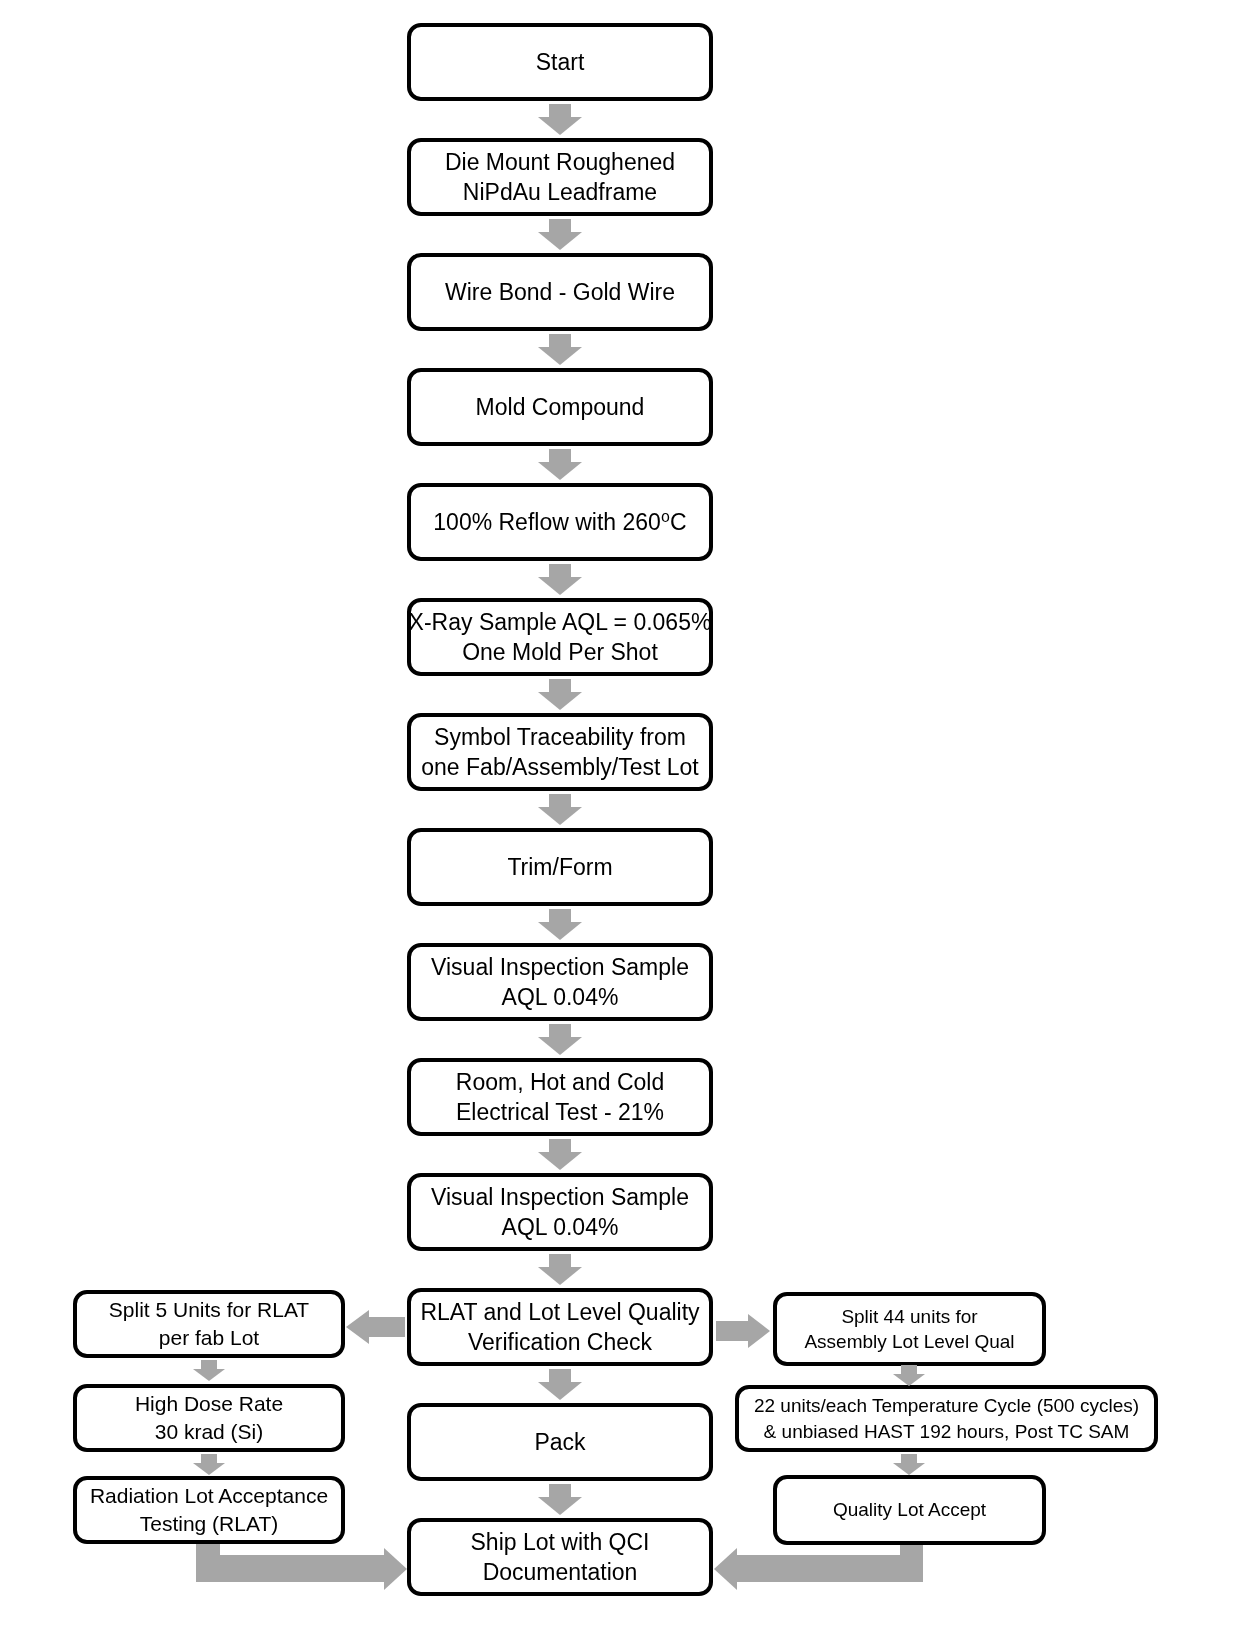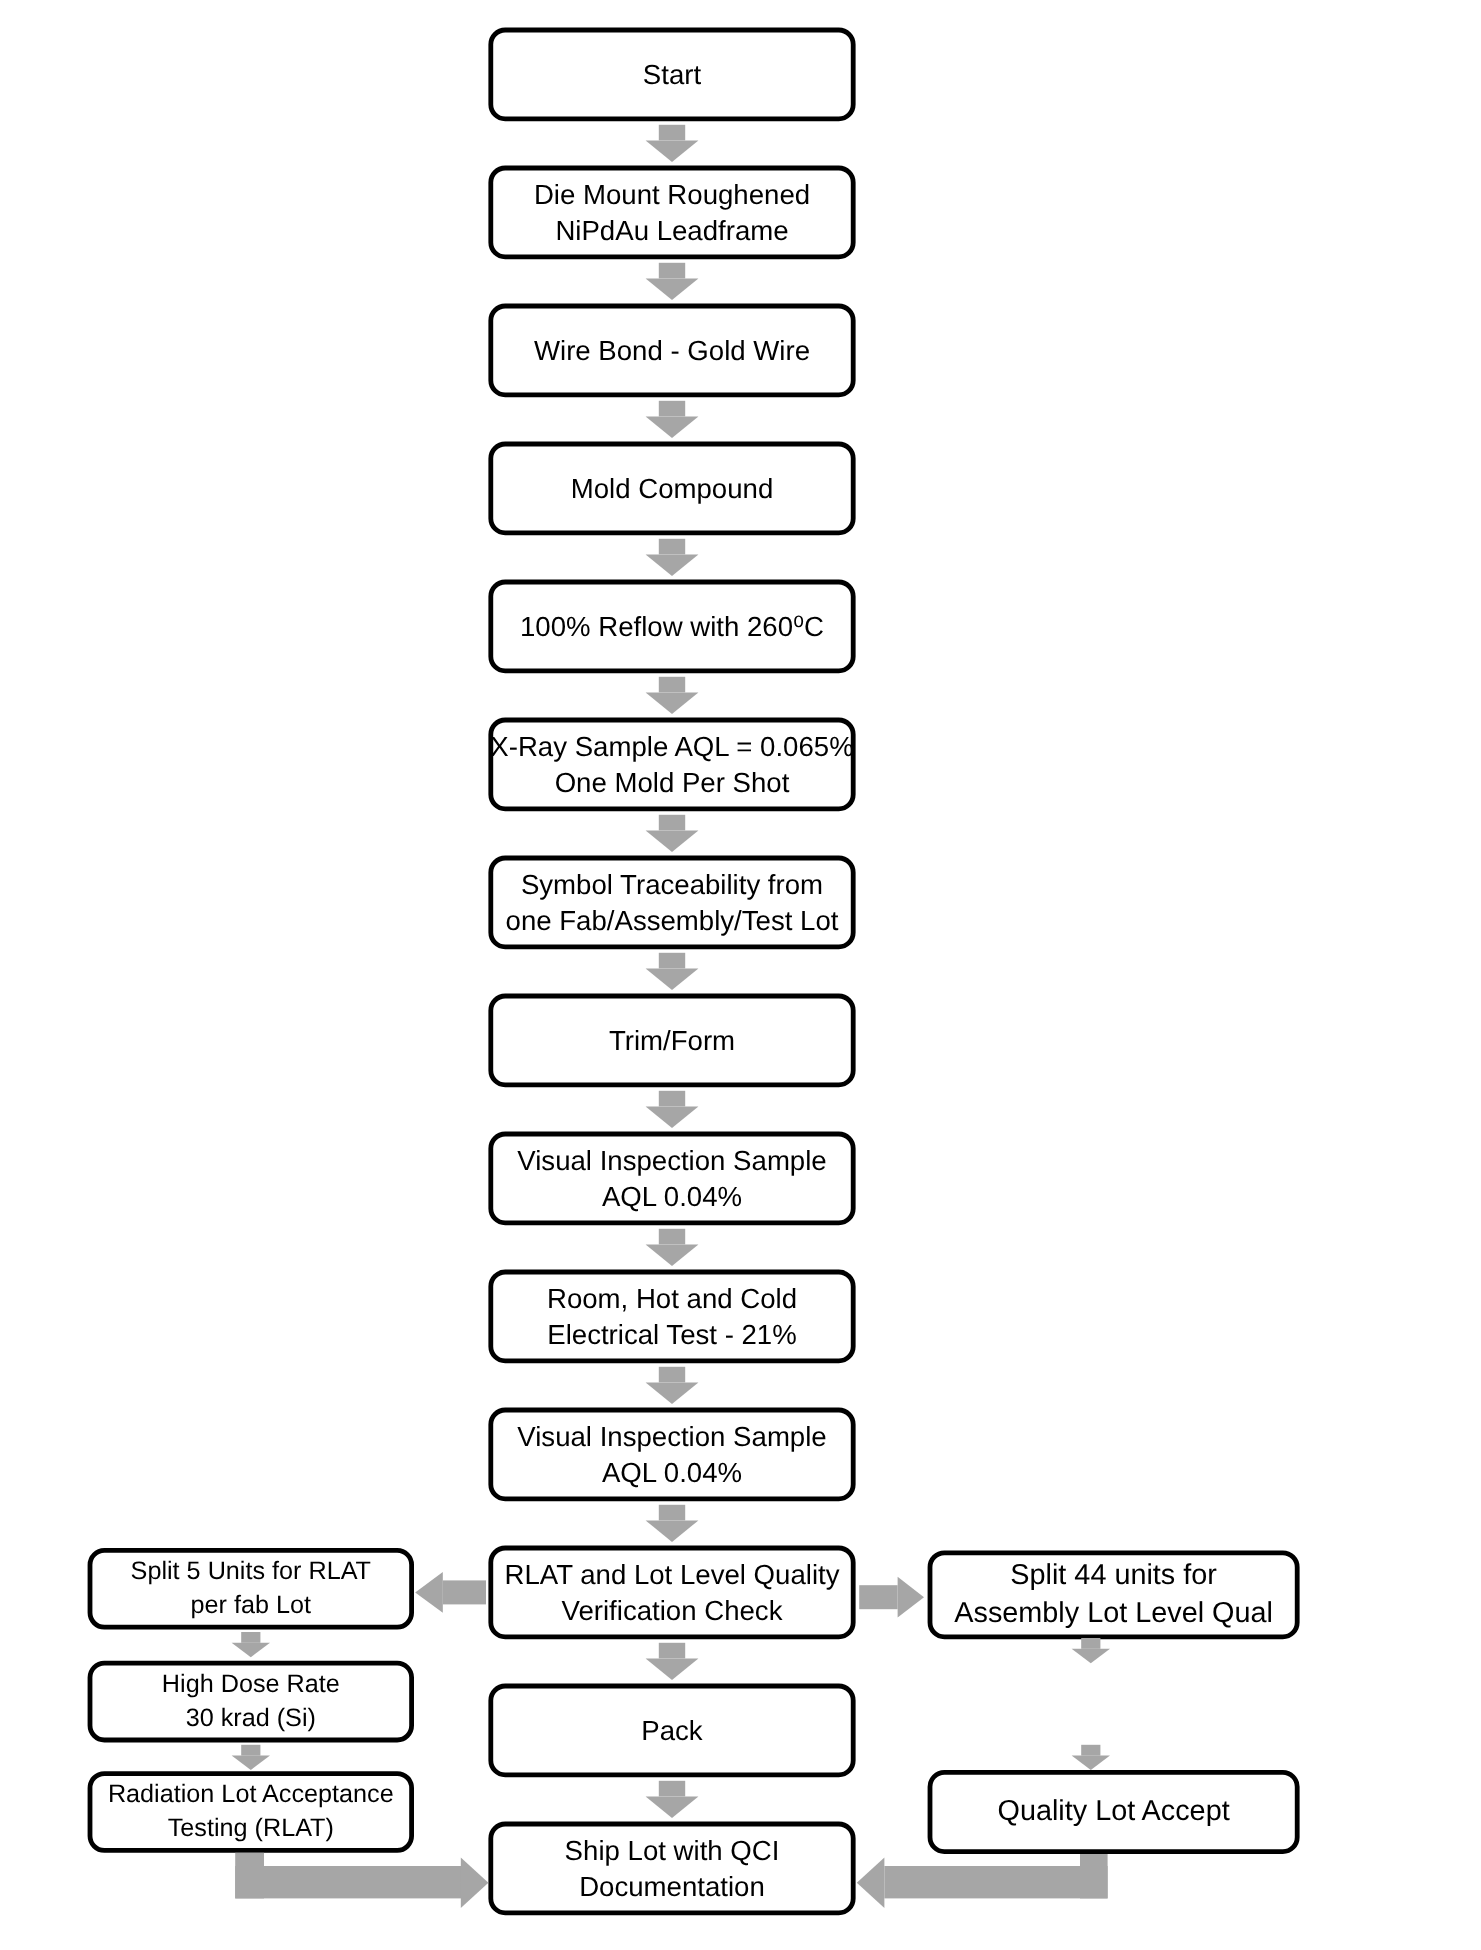--- a/index.html
+++ b/index.html
@@ -11,21 +11,21 @@
   .node{
     position:absolute;box-sizing:border-box;background:#ffffff;
     border:4px solid #000000;border-radius:14px;
     display:flex;flex-direction:column;align-items:center;justify-content:center;
     text-align:center;line-height:1.32;
   }
   .node span{display:block;white-space:nowrap;}
   .node span:empty{display:none;}
   .main-node{left:407px;width:306px;height:78px;font-size:23px;text-align:right;}
   .side-node{width:272px;height:68px;font-size:21px;left:73px;text-align:center;}
-  .rside-node{width:310px;left:773px;font-size:24px;}
+  .rside-node{width:273px;left:773px;font-size:19px;}
   .wide-node{left:735px;width:423px;height:67px;font-size:19px;}
   
   .ad{position:absolute;width:44px;left:538px;}
   .ad .s{width:22px;height:13px;background:#a6a6a6;margin:0 auto;}
   .ad .h{width:0;height:0;margin:0 auto;border-left:22px solid transparent;border-right:22px solid transparent;border-top:18px solid #a6a6a6;}
   
   .ads{position:absolute;width:32px;}
   .ads .s{width:16px;height:9px;background:#a6a6a6;margin:0 auto;}
   .ads .h{width:0;height:0;margin:0 auto;border-left:16px solid transparent;border-right:16px solid transparent;border-top:12px solid #a6a6a6;}
   
@@ -106,20 +106,24 @@
   </div>
   <div class="node side-node" style="top:1476px">
     <span>Radiation Lot Acceptance</span>
       <span>Testing (RLAT)</span>
   </div>
 
   <div class="node rside-node" style="top:1292px;height:74px">
     <span>Split 44 units for</span>
       <span>Assembly Lot Level Qual</span>
   </div>
+  <div class="node wide-node" style="top:1385px">
+    <span>22 units/each Temperature Cycle (500 cycles)</span>
+      <span>&amp; unbiased HAST 192 hours, Post TC SAM</span>
+  </div>
   <div class="node rside-node" style="top:1475px;height:70px">
     <span>Quality Lot Accept</span>
   </div>
 
   <div class="ad" style="top:104px">
       <div class="s"></div>
       <div class="h"></div>
     </div>
   <div class="ad" style="top:219px">
       <div class="s"></div>

